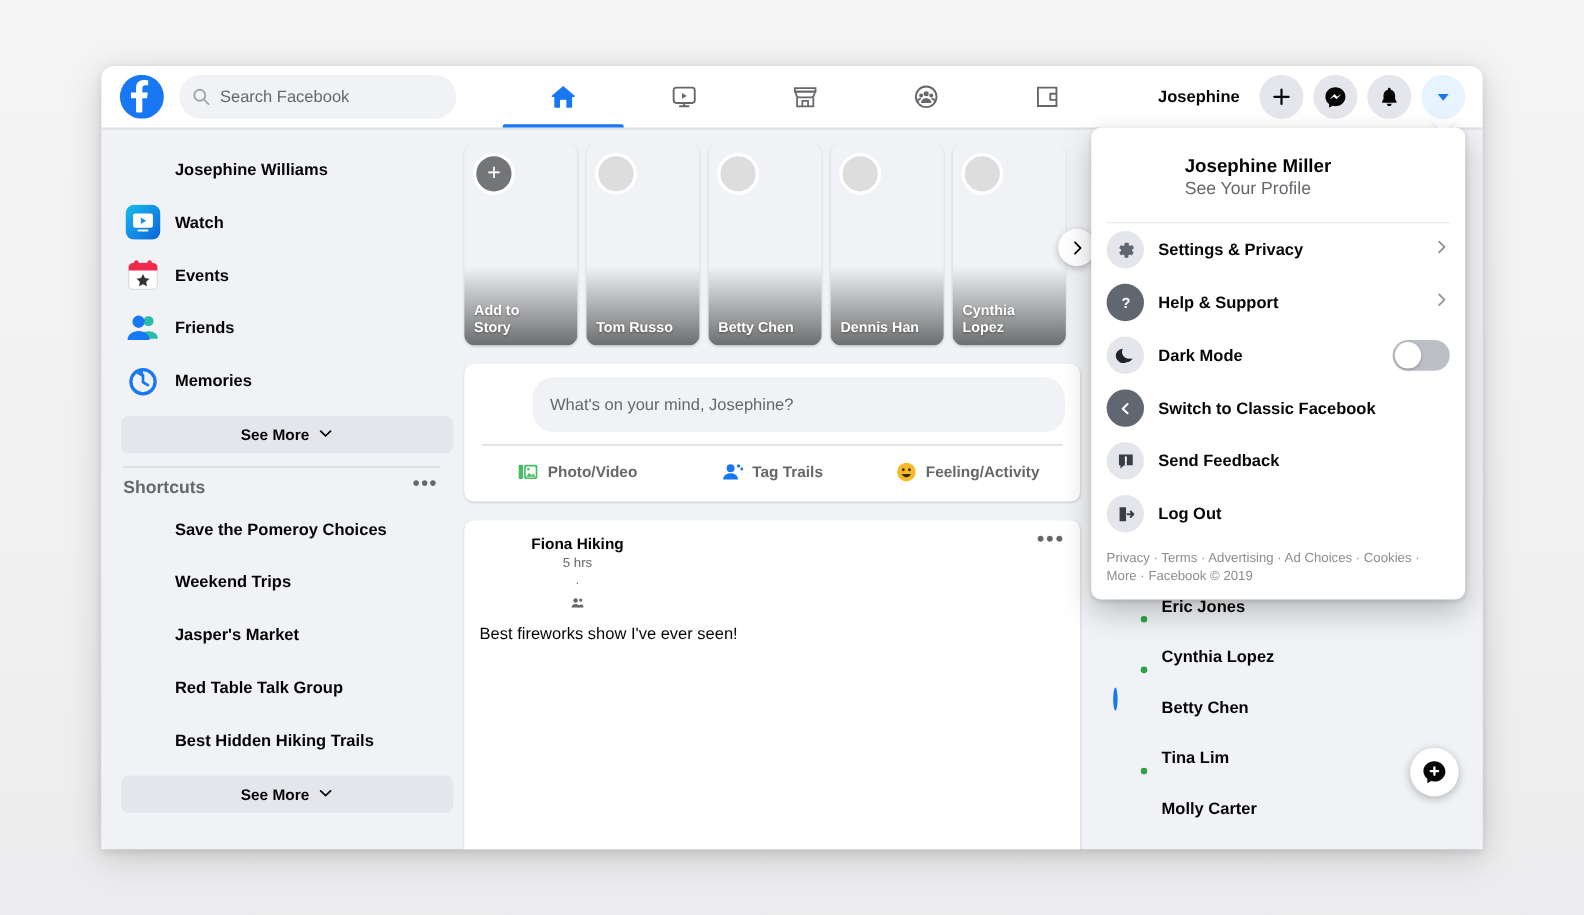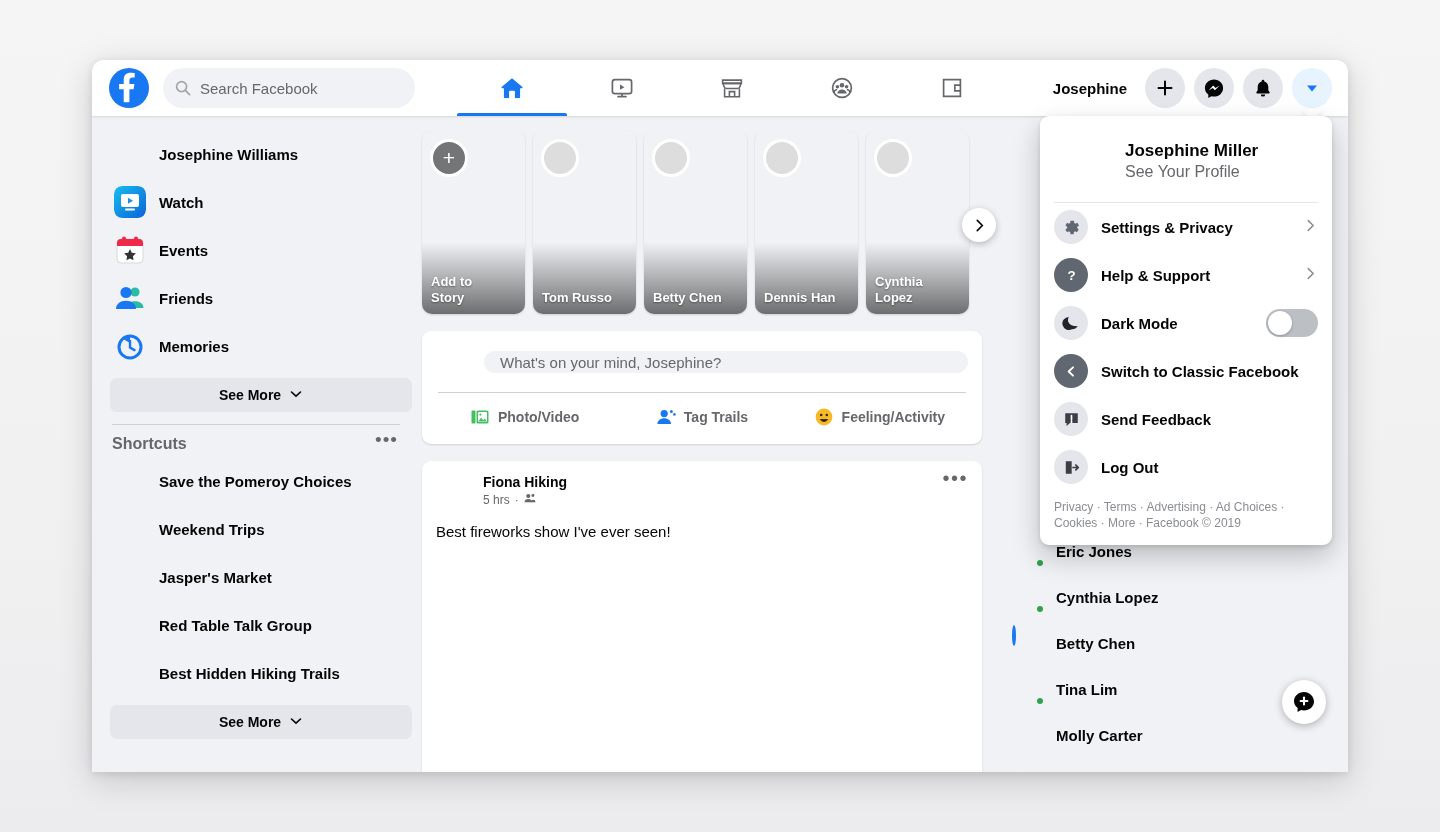--- a/index.html
+++ b/index.html
@@ -121,34 +121,34 @@
     position: absolute; right: -14px; top: 78px; width: 34px; height: 34px; border-radius: 50%;
     background: #fff; box-shadow: 0 2px 7px rgba(0,0,0,.25);
     display: flex; align-items: center; justify-content: center; cursor: pointer; z-index: 5;
   }
 
   .card { background: #fff; border-radius: 9px; box-shadow: 0 1px 2px rgba(0,0,0,.14); }
   .composer { margin-top: 17px; padding: 12px 14px 4px 14px; }
   .composer-top { display: flex; align-items: center; gap: 10px; }
   .composer-top .av { width: 38px; height: 38px; border-radius: 50%; overflow: hidden; flex:none;}
   .composer-input {
-    flex: 1; height: 22px; background: #f0f2f5; border-radius: 19px; display: flex; align-items: center;
+    flex: 1; height: 50px; background: #f0f2f5; border-radius: 19px; display: flex; align-items: center;
     padding: 0 16px; font-size: 15px; color: #65676b; cursor: pointer;
   }
   .composer-sep { height: 1px; background: #ced0d4; margin: 11px 2px 0 2px; }
   .composer-actions { display: flex; height: 47px; }
   .cact { flex: 1; display: flex; align-items: center; justify-content: center; gap: 8px;
     font-size: 14px; font-weight: 600; color: #65676b; cursor: pointer; }
   .cact svg { width: 20px; height: 20px; }
 
   .post { margin-top: 17px; overflow: hidden; }
   .post-head { display: flex; align-items: flex-start; padding: 13px 14px 0 14px; }
   .post-head .av { width: 38px; height: 38px; border-radius: 50%; overflow: hidden; flex: none; margin-right: 9px;}
   .post-head .who { font-size: 14px; font-weight: 700; color: #050505; }
-  .post-head .meta { display: flex; align-items: center; gap: 5px; font-size: 12px; color: #65676b; margin-top: 2px;}
+  .post-head .meta { display: flex; align-items: center; gap: 5px; font-size: 12px; color: #65676b; margin-top: 2px; flex-direction: column;}
   .post-head .dots { margin-left: auto; color: #65676b; font-size: 20px; letter-spacing: 1.5px; line-height: 9px; cursor: pointer;}
   .post-text { padding: 11px 14px 12px 14px; font-size: 15px; color: #050505; }
   .post-img { width: 100%; height: 260px; position: relative; overflow: hidden; }
 
   
   .rightcol { flex: 1; padding: 14px 14px 0 22px; position: relative; }
   .contact-row { display: flex; align-items: center; gap: 12px; height: 46px; padding: 0 8px; border-radius: 8px; cursor: pointer;}
   .contact-row .av { width: 32px; height: 32px; border-radius: 50%; position: relative; flex: none; overflow: visible;}
   .contact-row .av .pic { width: 32px; height: 32px; border-radius: 50%; overflow: hidden;}
   .contact-row .av .dot {
@@ -159,21 +159,21 @@
   .contact-row .nm { font-size: 15px; font-weight: 600; color: #050505; }
 
   .fab {
     position: absolute; right: 22px; bottom: 48px; width: 44px; height: 44px; border-radius: 50%;
     background: #fff; box-shadow: 0 2px 9px rgba(0,0,0,.28);
     display: flex; align-items: center; justify-content: center; cursor: pointer;
   }
 
   
   .dropdown {
-    position: absolute; right: 16px; top: 56px; width: 292px;
+    position: absolute; right: 16px; top: 56px; width: 340px;
     background: #ffffff; border-radius: 9px;
     box-shadow: 0 12px 28px rgba(0,0,0,.22), 0 2px 5px rgba(0,0,0,.12);
     padding: 8px 0 0 0; z-index: 40;
   }
   .dd-profile { display: flex; align-items: center; gap: 13px; padding: 8px 14px 12px 14px; cursor: pointer;}
   .dd-profile .av { width: 58px; height: 58px; border-radius: 50%; overflow: hidden; flex: none; }
   .dd-profile .nm { font-size: 17px; font-weight: 700; color: #050505; }
   .dd-profile .sub { font-size: 16px; color: #65676b; margin-top: 2px; }
   .dd-sep { height: 1px; background: #e4e6eb; margin: 0 14px; }
   .dd-item { display: flex; align-items: center; gap: 13px; height: 48px; padding: 0 14px; cursor: pointer; }

